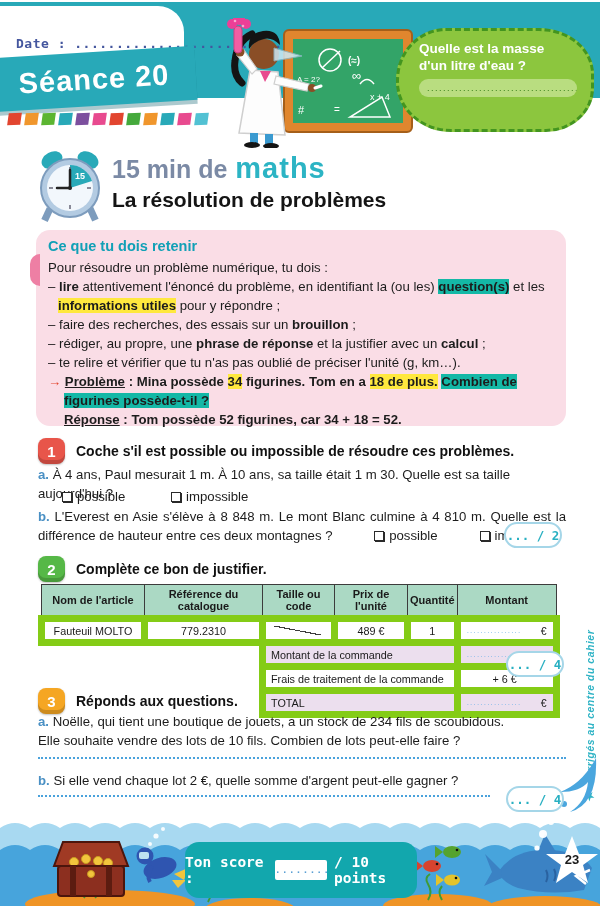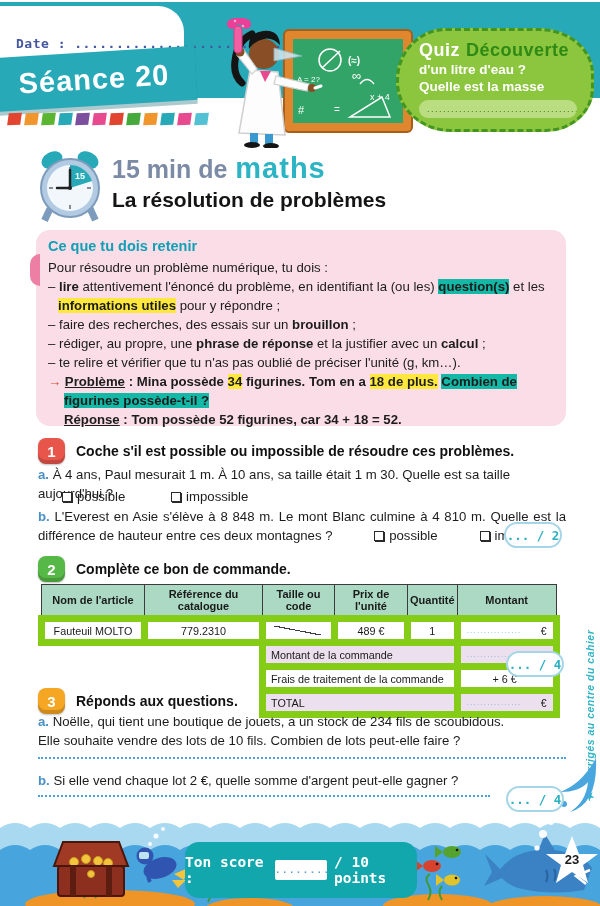--- a/index.html
+++ b/index.html
@@ -144,25 +144,22 @@
       <circle cx="13" cy="3" r="1.3" fill="#f9a8cf"></circle>
       <circle cx="21" cy="8" r="1.3" fill="#f9a8cf"></circle>
       <rect x="28" y="115" width="8" height="10" fill="#3a9ad0"></rect>
       <rect x="43" y="116" width="8" height="10" fill="#3a9ad0"></rect>
       <ellipse cx="30" cy="127" rx="8" ry="3" fill="#141414"></ellipse>
       <ellipse cx="49" cy="128" rx="8" ry="3" fill="#141414"></ellipse>
     </g>
   </svg>
 
   <div class="quiz-bubble">
-    <div class="quiz-line1">
-      <span class="quiz-word">Quiz</span><span class="decouverte-word">Découverte</span>
-    </div>
+    <div class="quiz-q">Quelle est la masse</div>
     <div class="quiz-q">d'un litre d'eau ?</div>
-    <div class="quiz-q">Quelle est la masse</div>
     <div class="quiz-answer">................................................</div>
   </div>
 
   <svg class="clock" width="84" height="80" viewBox="0 0 84 80">
     <ellipse cx="24" cy="12" rx="11" ry="8" fill="#28a9b8" transform="rotate(-28 24 12)"></ellipse>
     <ellipse cx="60" cy="12" rx="11" ry="8" fill="#28a9b8" transform="rotate(28 60 12)"></ellipse>
     <rect x="16" y="60" width="7" height="13" fill="#7d9cbd" transform="rotate(25 19 66)"></rect>
     <rect x="61" y="60" width="7" height="13" fill="#7d9cbd" transform="rotate(-25 64 66)"></rect>
     <circle cx="42" cy="40" r="29" fill="#b3cbe2" stroke="#7d9cbd" stroke-width="2"></circle>
     <circle cx="42" cy="40" r="23" fill="#f2f7fc"></circle>
@@ -199,21 +196,21 @@
   <div class="q" style="top:487px; left:62px;">
     <span class="cb"></span><span class="optlab">possible</span>
     <span class="cb"></span><span>impossible</span>
   </div>
   <div class="q" style="top:507px; text-align:justify;"><span class="marker">b.</span><span> L'Everest en Asie s'élève à 8 848 m. Le mont Blanc culmine à 4 810 m. Quelle est la différence de hauteur entre ces deux montagnes ?</span>
     <span style="margin-left:38px; white-space:nowrap;"><span class="cb"></span><span class="optlab">possible</span><span class="cb"></span><span>impossible</span></span>
   </div>
   <div class="pill pill1">... / 2</div>
 
   <div class="badge badge2">2</div>
-  <div class="ex-title" style="top:561px;">Complète ce bon de commande.</div>
+  <div class="ex-title" style="top:561px;">Complète ce bon de justifier.</div>
   <table class="order-table">
     <colgroup>
         <col style="width:103px">
         <col style="width:118px">
         <col style="width:72px">
         <col style="width:73px">
         <col style="width:46px">
         <col style="width:99px">
       </colgroup>
     <tbody>

